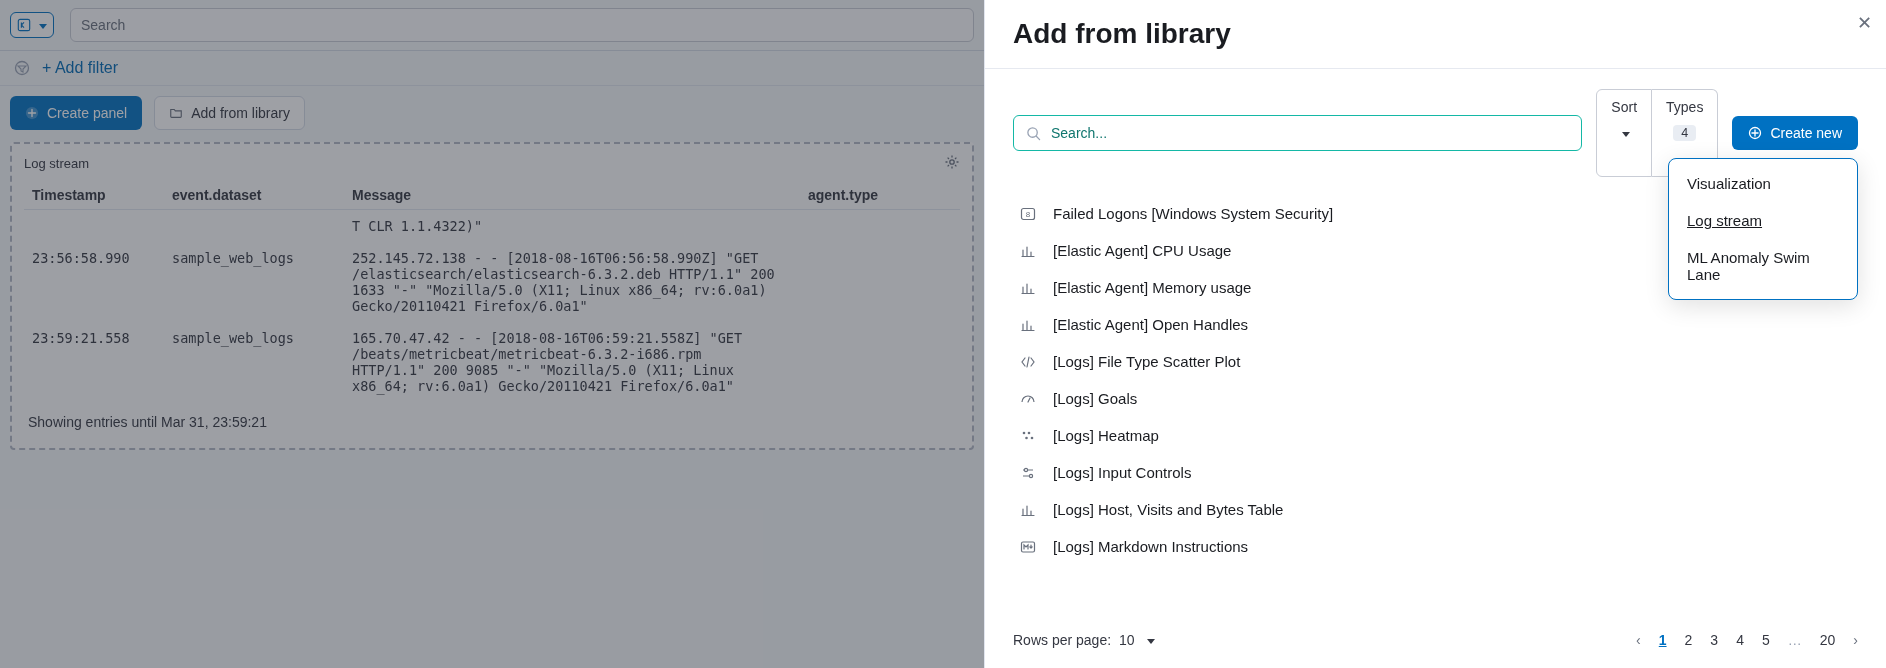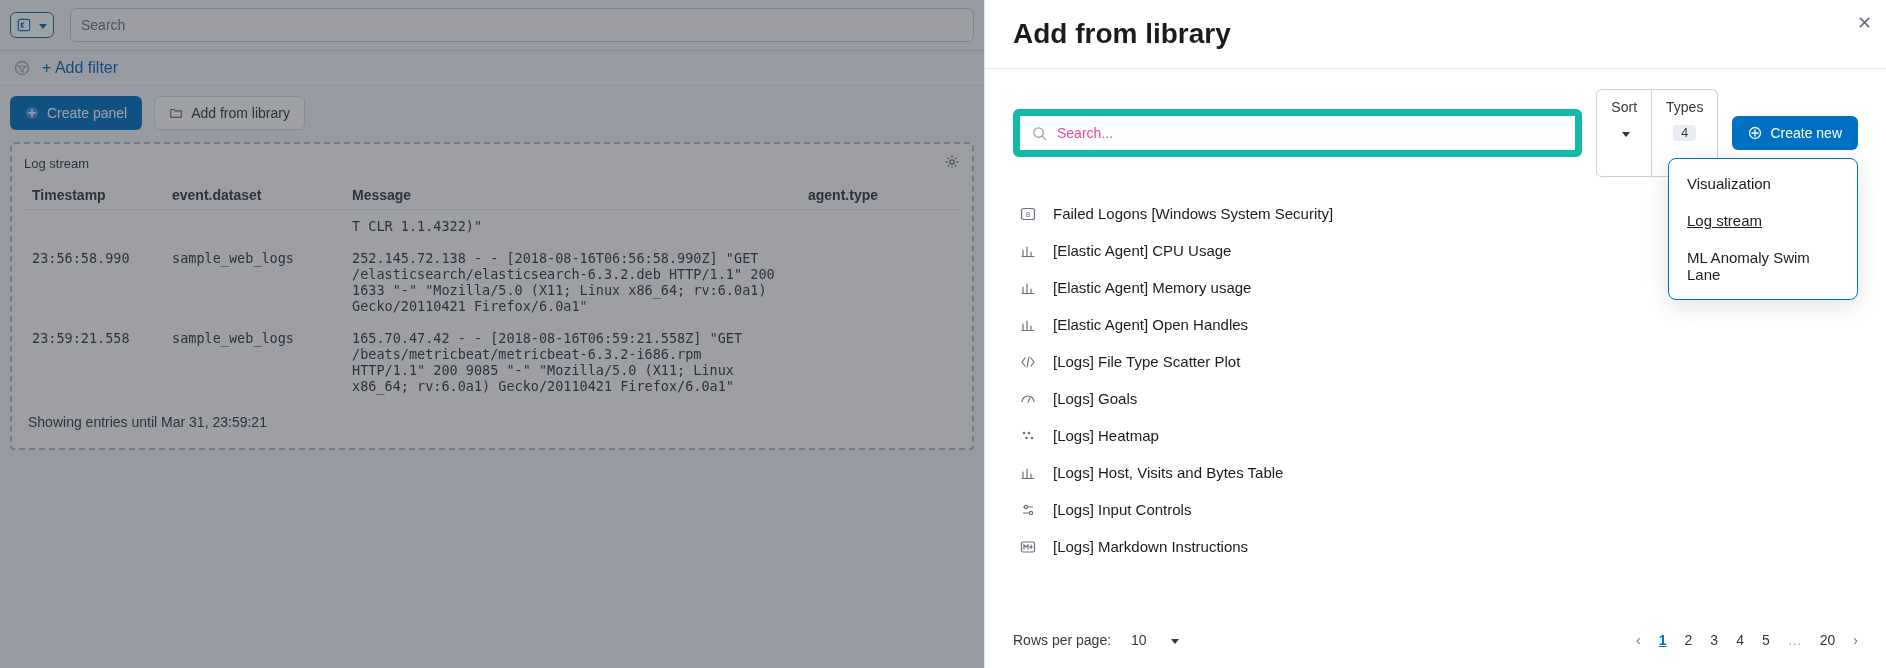--- a/index.html
+++ b/index.html
@@ -32,32 +32,32 @@
   .msg { white-space:pre-wrap; word-break:break-word; max-width:430px; }
   .footer-note { padding:12px 4px 4px; font-size:14px; color:#343741; }
   .dim-overlay { position:absolute; inset:0; background:rgba(40,45,55,0.45); pointer-events:none; }
   
   .flyout { flex:1; height:100%; background:#fff; border-left:1px solid #e1e5ee; display:flex; flex-direction:column; position:relative; }
   .flyout-header { padding:18px 28px 18px; border-bottom:1px solid #e6e9f0; position:relative; }
   .flyout-title { font-size:28px; font-weight:700; color:#1a1c21; }
   .flyout-close { position:absolute; top:12px; right:14px; color:#69707d; cursor:pointer; font-size:18px; }
   .flyout-body { flex:1; padding:20px 28px 0; display:flex; flex-direction:column; overflow:hidden; }
   .controls { display:flex; align-items:center; gap:14px; }
-  .search-box { flex:1; display:flex; align-items:center; gap:10px; border:7px solid #14b8a6; border-radius:6px; padding:9px 12px; color:#ec4899; }
+  .search-box { flex:1; display:flex; align-items:center; gap:10px; border:1px solid #14b8a6; border-radius:6px; padding:9px 12px; color:#0f766e; }
   .sort-btn, .types-btn { display:flex; align-items:center; gap:10px; border:1px solid #c9cdd6; border-radius:6px; padding:9px 14px; cursor:pointer; color:#343741;flex-direction:column; }
   .types-btn .count { background:#e9edf3; border-radius:4px; padding:1px 8px; font-size:12.5px; color:#343741; }
   .filter-group { display:flex; }
   .filter-group .sort-btn { border-radius:6px 0 0 6px; }
   .filter-group .types-btn { border-left:none; border-radius:0 6px 6px 0; }
   .create-btn { background:#0071c2; color:#fff; border-radius:6px; padding:9px 16px; display:flex; align-items:center; gap:8px; cursor:pointer; font-weight:500; position:relative; }
   .item-list { list-style:none; padding:0; margin:18px 0 0; }
   .item-list li { display:flex; align-items:center; gap:16px; padding:10px 6px; cursor:pointer; font-size:15px; color:#1a1c21; }
   .item-icon { width:18px; display:flex; justify-content:center; color:#69707d; }
   .pager { display:flex; align-items:center; justify-content:space-between; padding:14px 28px 20px; font-size:14px; color:#343741; }
-  .rows-pp { display:flex; align-items:flex-end; gap:20px; cursor:pointer; }
+  .rows-pp { display:flex; align-items:flex-end; gap:8px; cursor:pointer; }
   .pages { display:flex; align-items:center; gap:18px; color:#343741; }
   .pages .pg { cursor:pointer; }
   .pages .active { color:#0071c2; font-weight:700; text-decoration:underline; }
   .pages .chev { color:#69707d; }
   .ellipsis { color:#98a2b3; }
   
   .popover { position:absolute; top:42px; right:0; width:190px; background:#fff; border:1px solid #0071c2; border-radius:8px; box-shadow:0 6px 24px rgba(0,0,0,0.12); padding:6px 0; z-index:5; }
   .popover-item { padding:10px 18px; font-size:15px; cursor:pointer; color:#1a1c21; text-align:left; }
   .popover-item.sel { text-decoration:underline; }
   .create-wrap { position:relative; }
@@ -253,34 +253,34 @@
               <circle cx="9" cy="5" r="1.3" fill="#69707d"></circle>
               <circle cx="6.5" cy="10" r="1.3" fill="#69707d"></circle>
               <circle cx="12" cy="10" r="1.3" fill="#69707d"></circle>
             </svg>
           </span>
           <span>[Logs] Heatmap</span>
         </li>
         <li>
           <span class="item-icon">
             <svg width="16" height="16" viewBox="0 0 16 16">
-              <path d="M3 13V7M7 13V4M11 13V9M2 13.5h12" stroke="#69707d" stroke-width="1.2" fill="none" stroke-linecap="round"></path>
-            </svg>
-          </span>
-          <span>[Logs] Host, Visits and Bytes Table</span>
-        </li>
-        <li>
-          <span class="item-icon">
-            <svg width="16" height="16" viewBox="0 0 16 16">
               <path d="M3 5h10M3 11h10" stroke="#69707d" stroke-width="1.2" fill="none"></path>
               <circle cx="6" cy="5" r="1.6" fill="#fff" stroke="#69707d" stroke-width="1.2"></circle>
               <circle cx="11" cy="11" r="1.6" fill="#fff" stroke="#69707d" stroke-width="1.2"></circle>
             </svg>
           </span>
           <span>[Logs] Input Controls</span>
+        </li>
+        <li>
+          <span class="item-icon">
+            <svg width="16" height="16" viewBox="0 0 16 16">
+              <path d="M3 13V7M7 13V4M11 13V9M2 13.5h12" stroke="#69707d" stroke-width="1.2" fill="none" stroke-linecap="round"></path>
+            </svg>
+          </span>
+          <span>[Logs] Host, Visits and Bytes Table</span>
         </li>
         <li>
           <span class="item-icon">
             <svg width="16" height="16" viewBox="0 0 16 16">
               <rect x="1.5" y="3" width="13" height="10" rx="1.5" stroke="#69707d" stroke-width="1.2" fill="none"></rect>
               <path d="M4 10V6l2 2 2-2v4M11 6v3m0 0-1.2-1.2M11 9l1.2-1.2" stroke="#69707d" stroke-width="1.2" fill="none" stroke-linecap="round"></path>
             </svg>
           </span>
           <span>[Logs] Markdown Instructions</span>
         </li>

